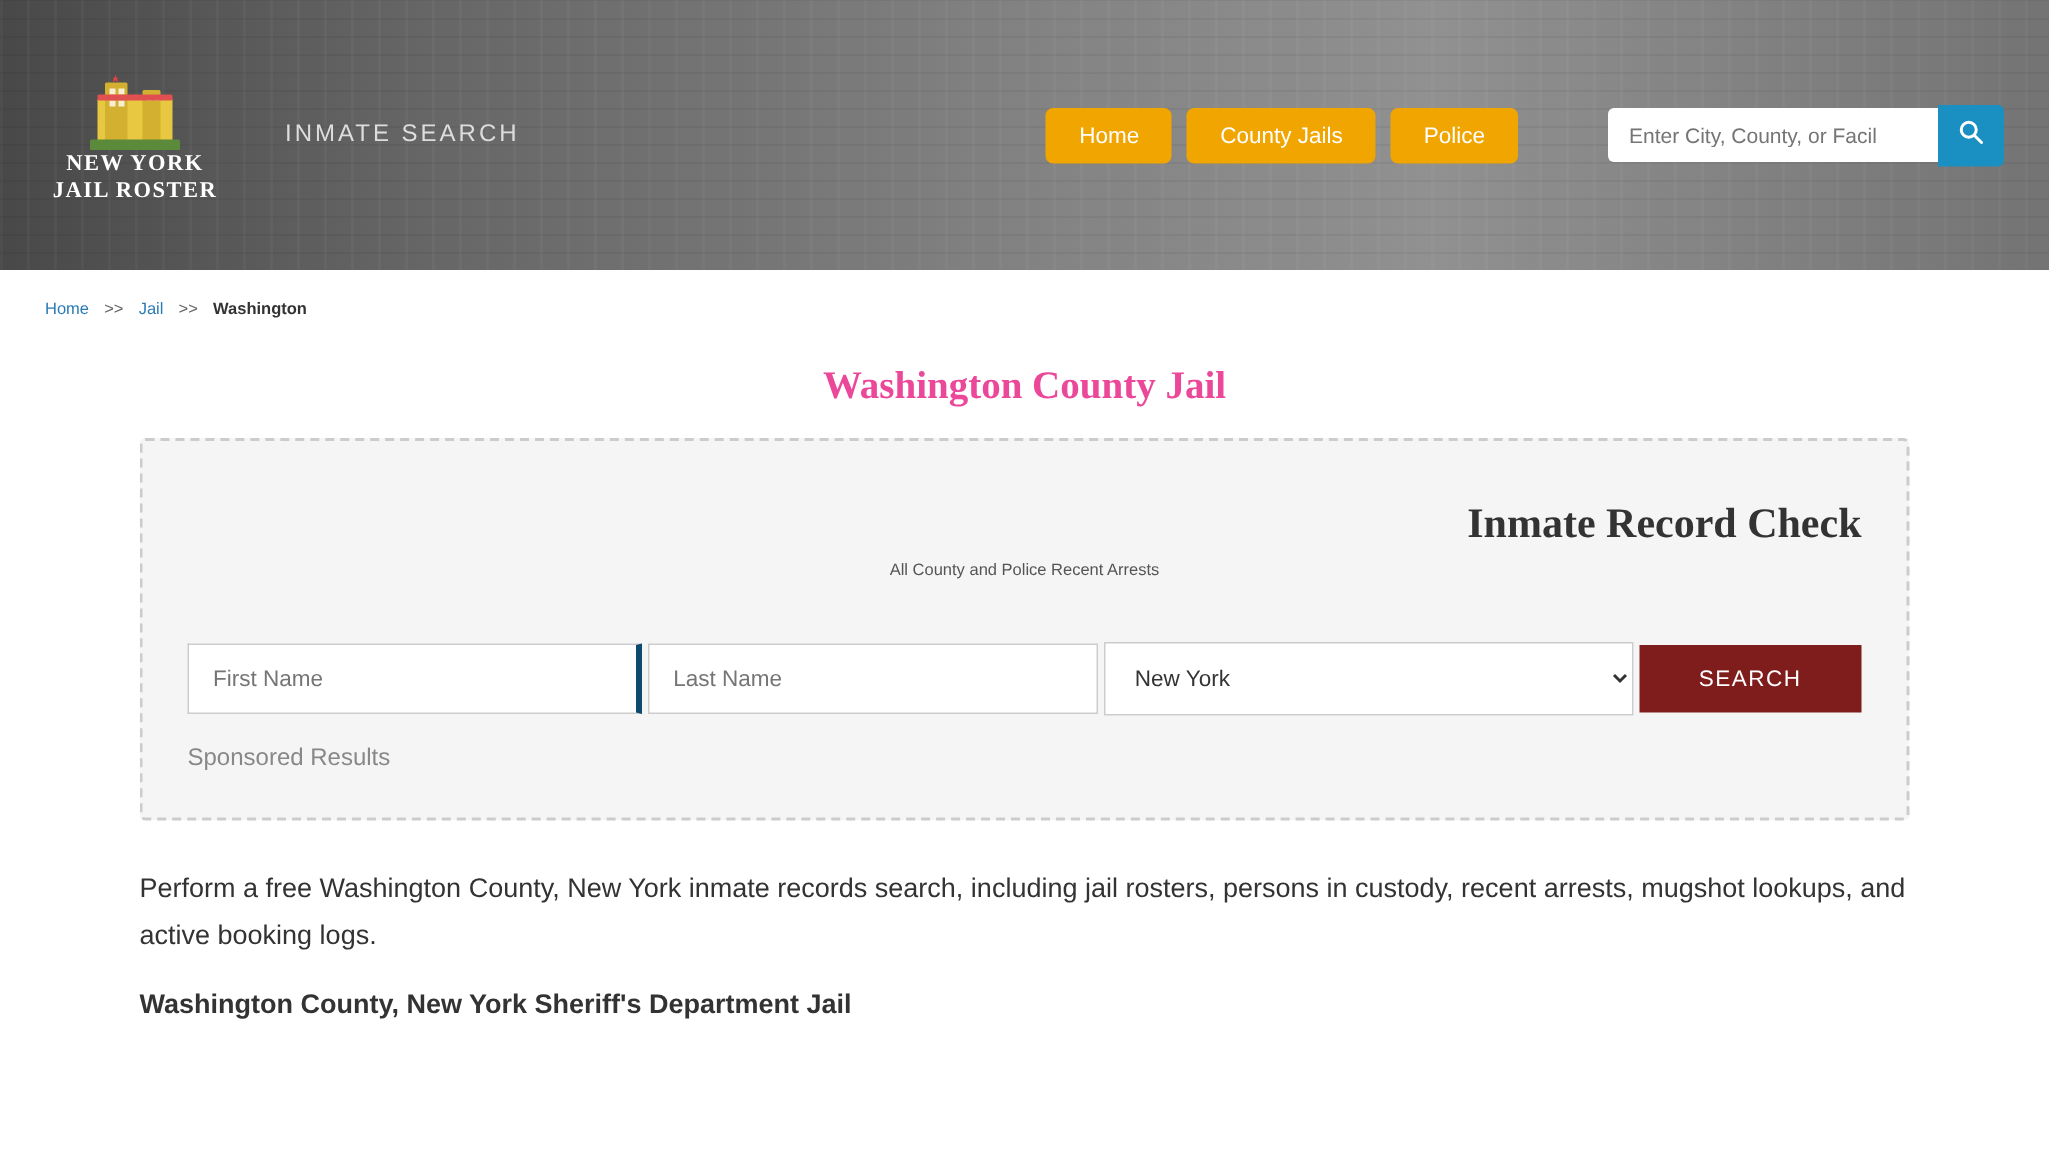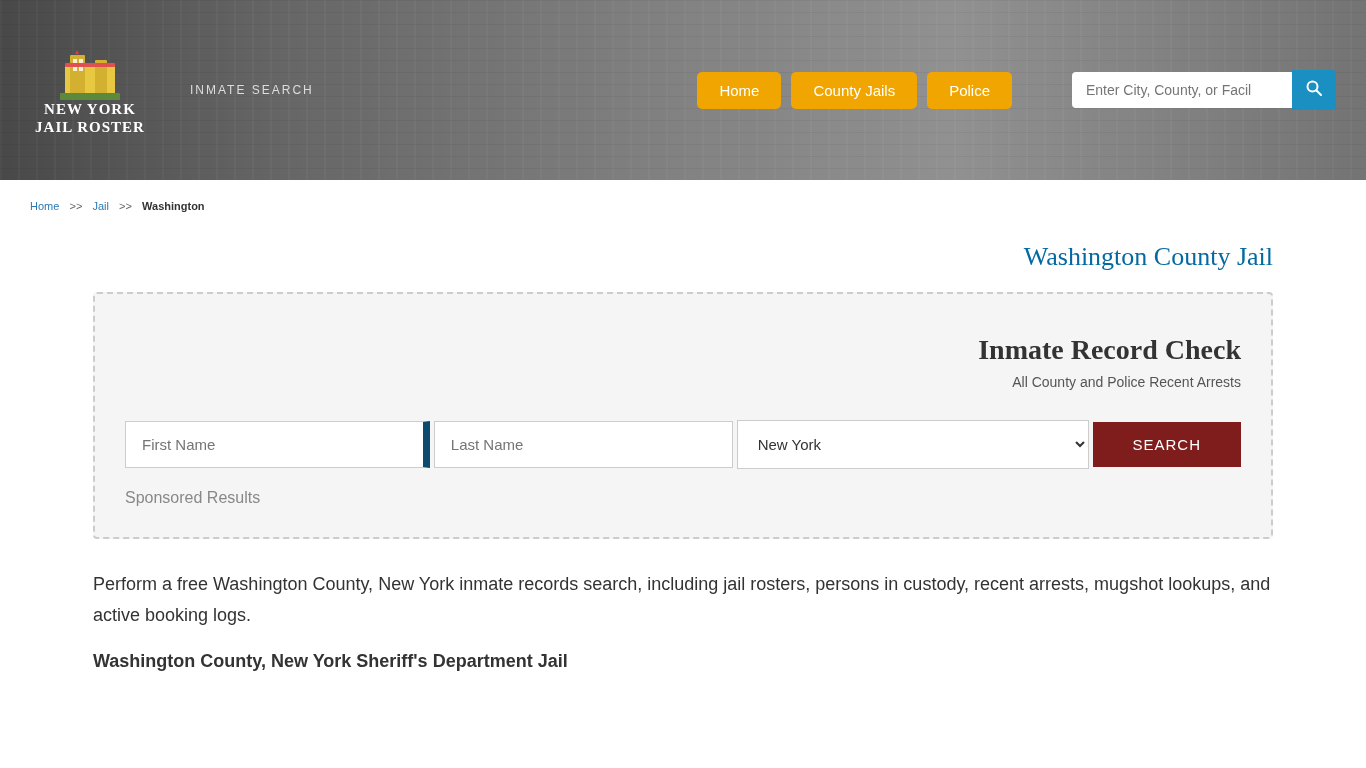--- a/index.html
+++ b/index.html
@@ -61,21 +61,21 @@
       color: #fff;
       font-size: 15px;
       font-weight: bold;
       letter-spacing: 1px;
       text-transform: uppercase;
       line-height: 1.2;
       text-align: center;
     }
     .inmate-search-label {
       color: #ddd;
-      font-size: 12px;
+      font-size: 16px;
       letter-spacing: 2px;
       text-transform: uppercase;
       font-family: Arial, sans-serif;
     }
     .nav-area {
       display: flex;
       align-items: center;
       gap: 10px;
       margin-left: auto;
     }
@@ -129,25 +129,25 @@
       color: #666;
       margin: 0 4px;
     }
     .breadcrumb .current {
       font-weight: bold;
       color: #333;
     }
 
     
     .page-title {
-      text-align: right;
+      text-align: center;
       font-size: 26px;
-      font-weight: normal;
+      font-weight: bold;
       font-family: Georgia, serif;
-      color: #0369a1;
+      color: #ec4899;
       margin: 10px 0 20px;
     }
 
     
     .main-content {
       max-width: 1240px;
       margin: 0 auto;
       padding: 0 30px;
     }
 
@@ -160,44 +160,44 @@
       margin-bottom: 30px;
     }
     .record-check-title {
       text-align: right;
       font-size: 28px;
       font-family: Georgia, serif;
       color: #333;
       margin-bottom: 8px;
     }
     .record-check-subtitle {
-      text-align: right;
-      font-size: 14px;
+      text-align: center;
+      font-size: 11px;
       color: #555;
       font-family: Arial, sans-serif;
-      margin-bottom: 30px;
+      margin-bottom: 42px;
     }
     .search-form {
       display: flex;
       gap: 0;
       align-items: center;
       margin-bottom: 20px;
     }
     .search-form input[type="text"] {
       flex: 1;
       padding: 14px 16px;
       border: 1px solid #ccc;
       font-size: 15px;
       font-family: Arial, sans-serif;
       color: #999;
       outline: none;
       border-right: none;
     }
     .search-form input[type="text"]:first-child {
-      border-right: 7px solid #0c4a6e;
+      border-right: 4px solid #0c4a6e;
       margin-right: 4px;
     }
     .search-form input[type="text"]:nth-child(2) {
       border-right: 1px solid #ccc;
       margin-right: 4px;
     }
     .search-form select {
       flex: 1.2;
       padding: 14px 16px;
       border: 1px solid #ccc;

